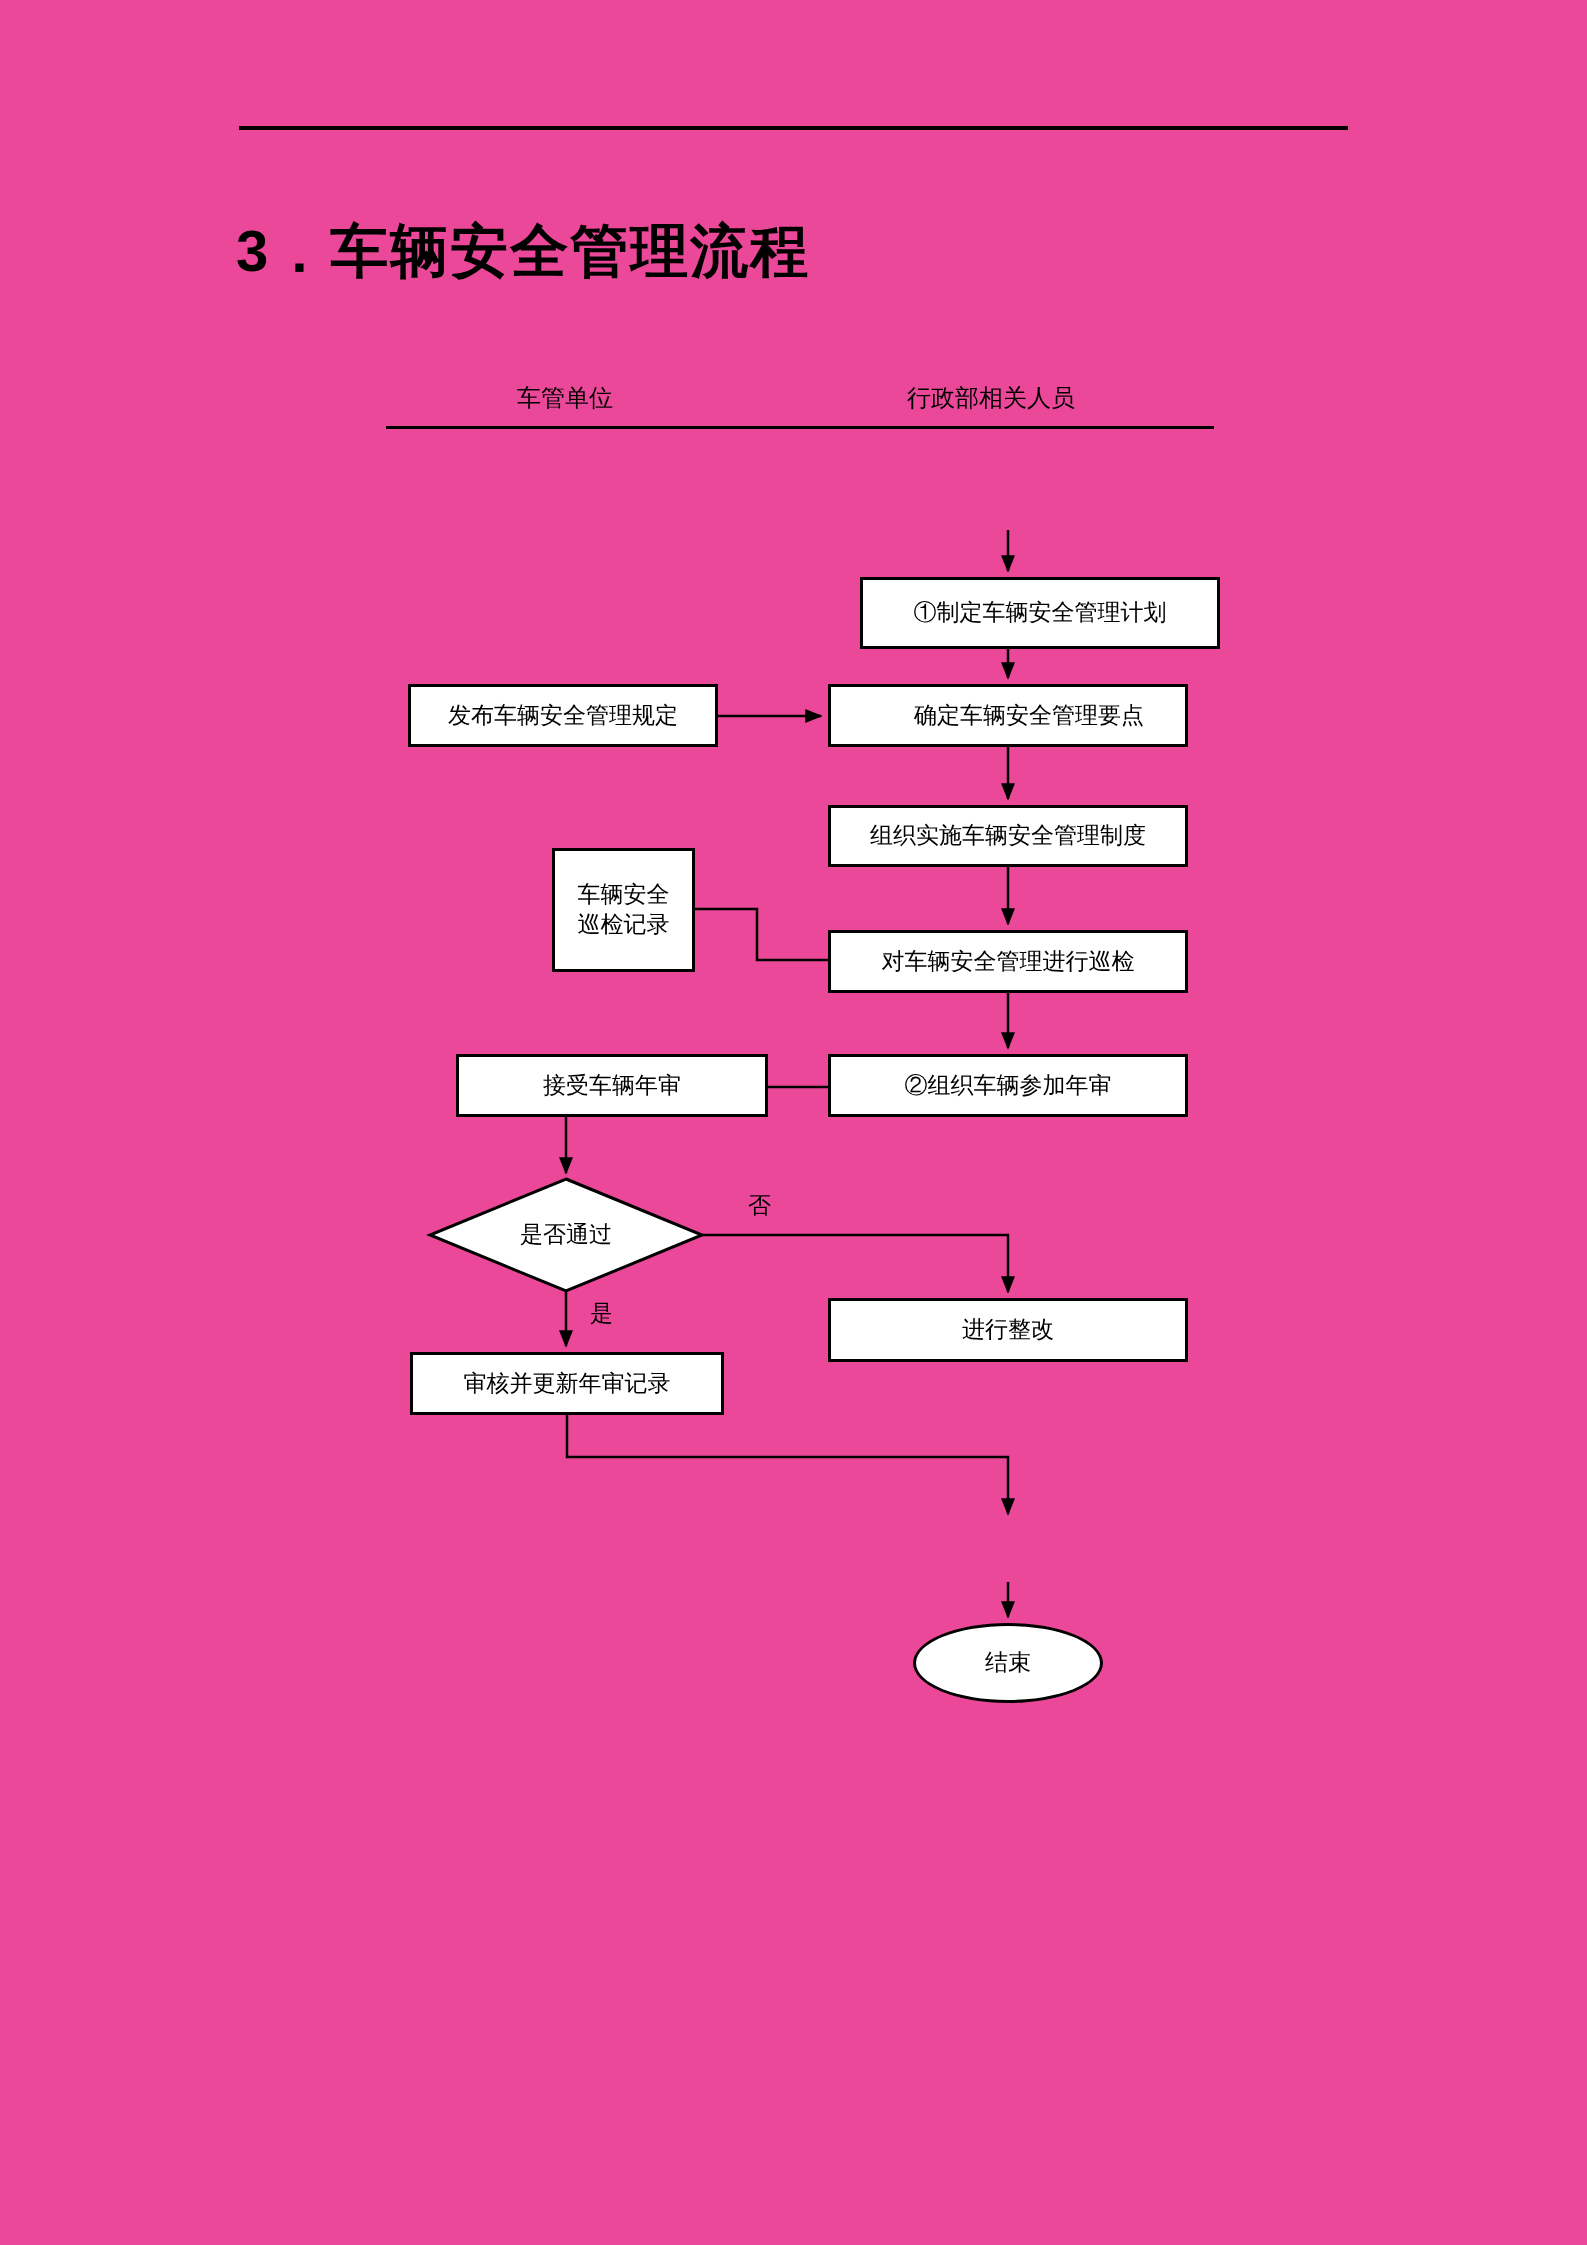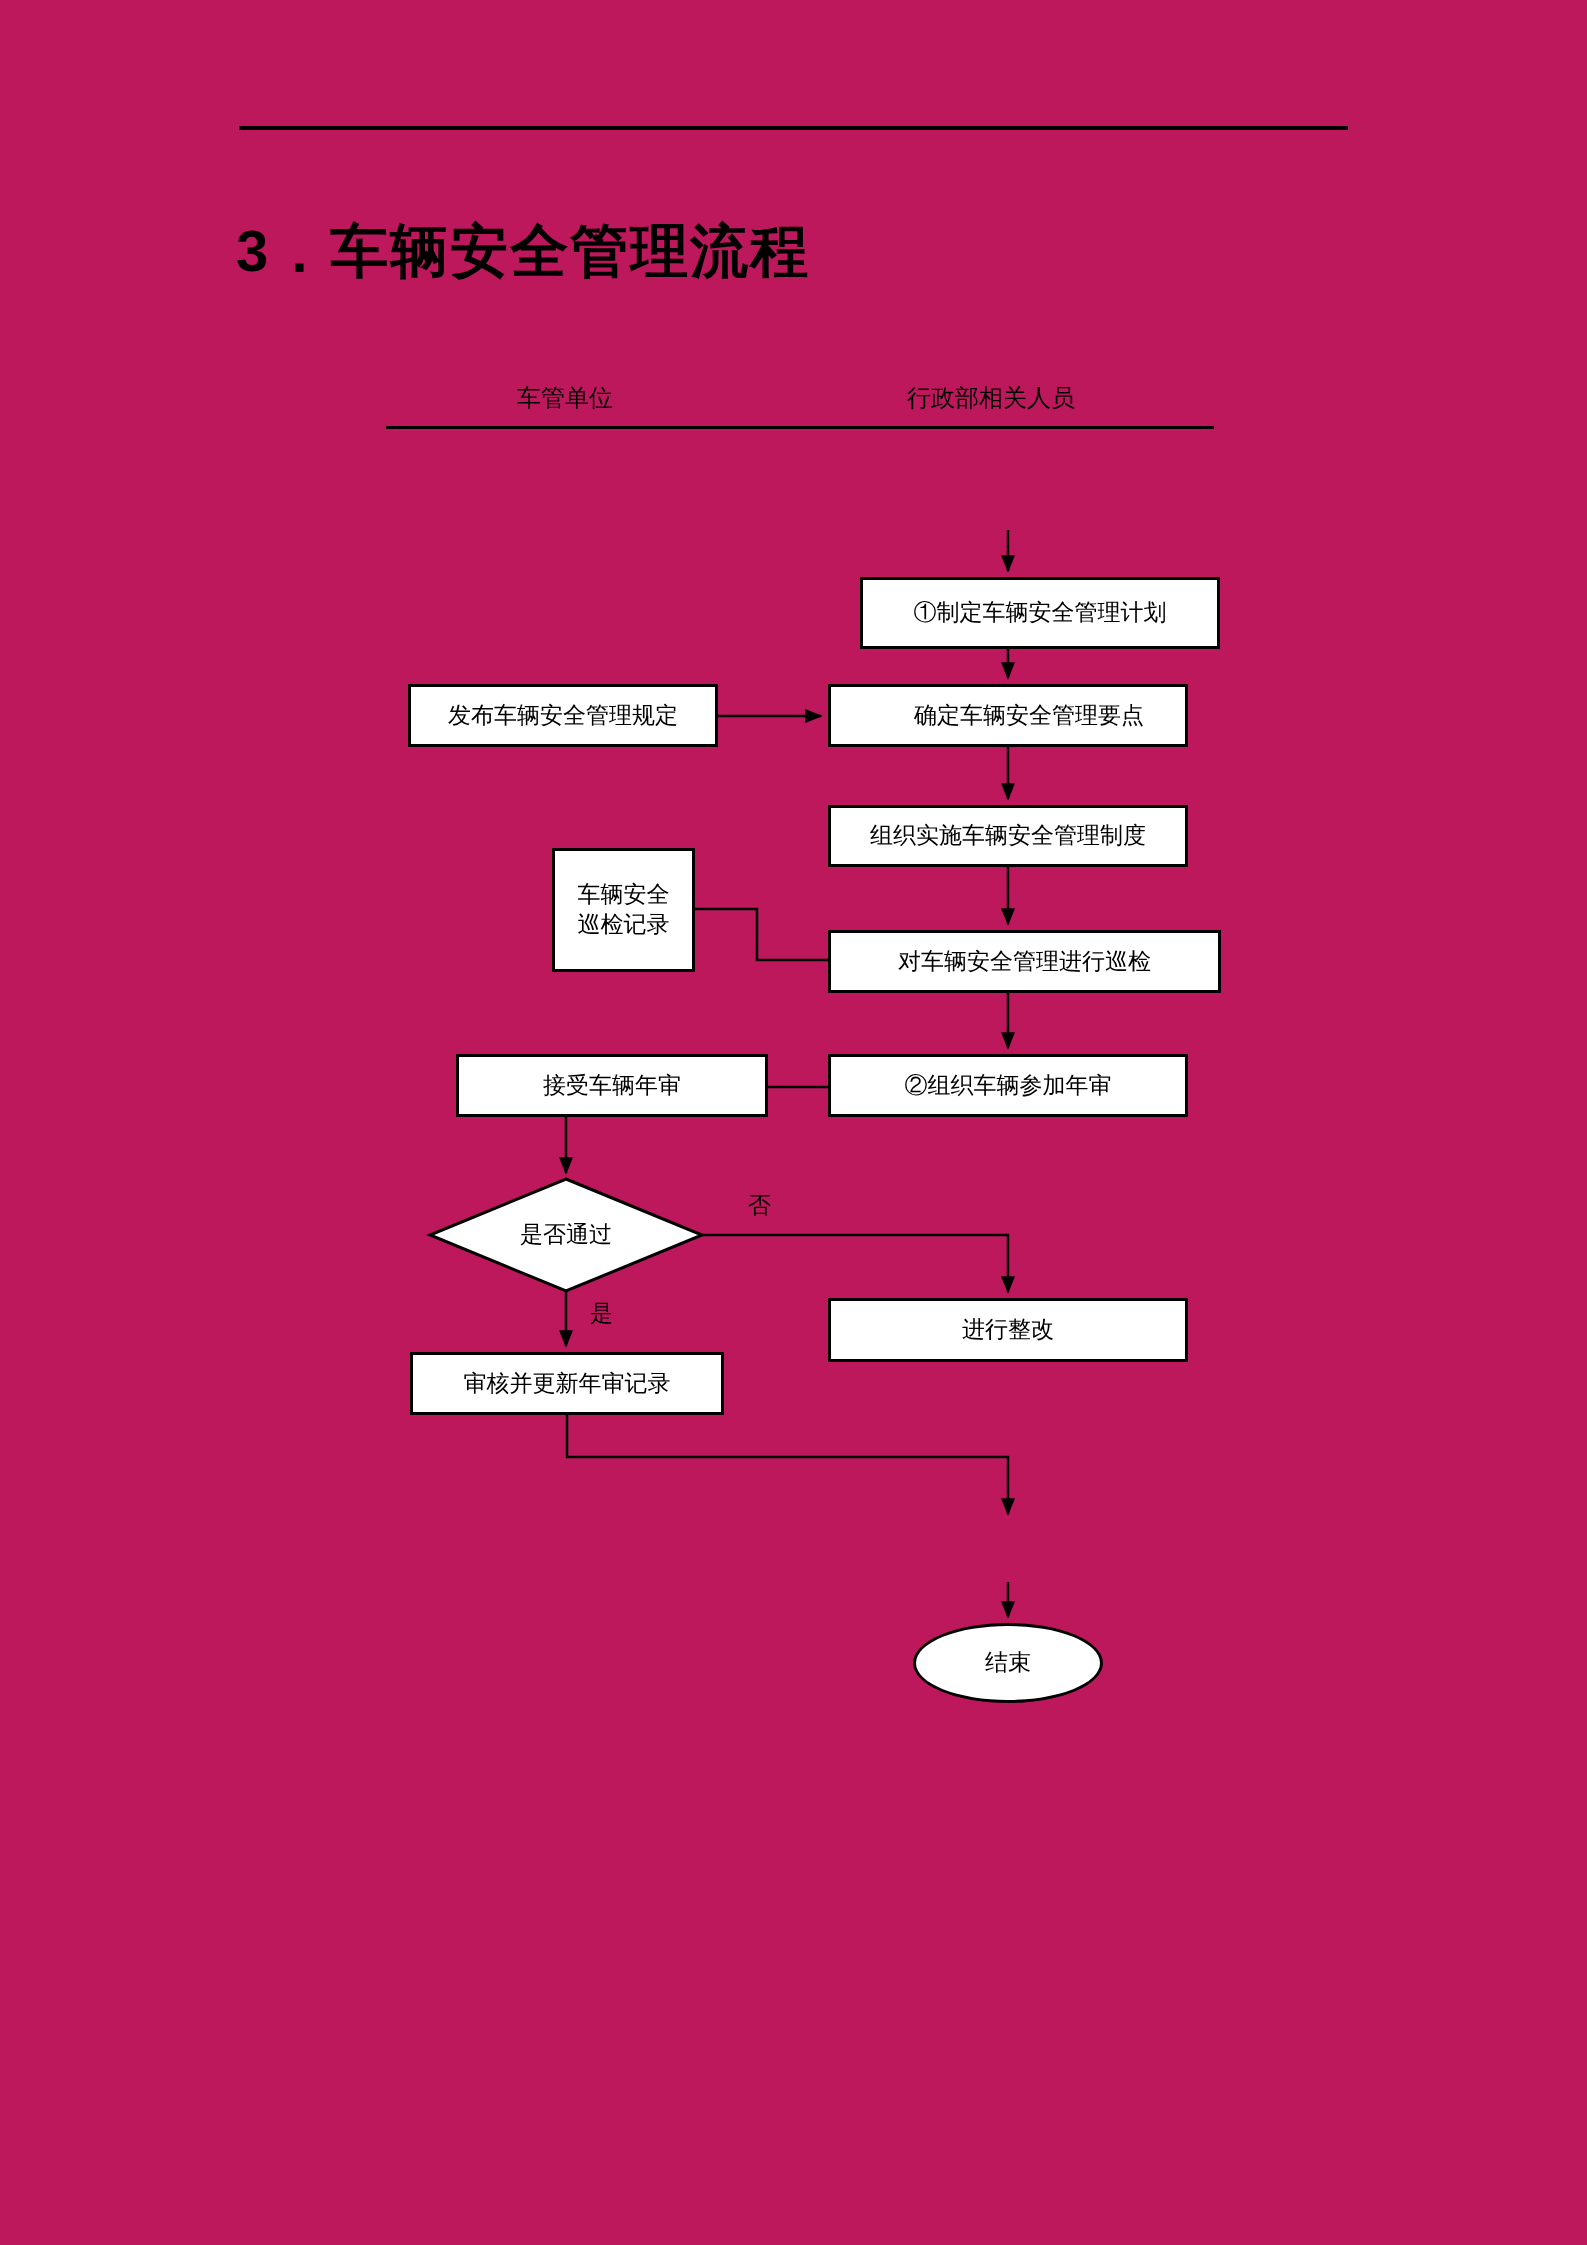--- a/index.html
+++ b/index.html
@@ -1,19 +1,19 @@
 <!DOCTYPE html>
 <html><head>
 <meta charset="utf-8">
 <style>
   html,body{margin:0;padding:0;background:#fff;}
   .page{
     position:relative;
     width:1587px;height:2245px;
-    background:#be185d;
+    background:#ec4899;
     font-family:"Liberation Sans",sans-serif;
     color:#000;
     overflow:hidden;
   }
   .top-rule{
     position:absolute;left:239px;top:126px;width:1109px;height:4px;background:#000;
   }
   .title{
     position:absolute;left:236px;top:216px;margin:0;
     font-size:58px;font-weight:700;letter-spacing:2px;line-height:1.2;
@@ -38,21 +38,21 @@
     font-size:23px;line-height:1.3;text-align:center;
   }
   .oval{border-radius:50%;}
   .no-border{border:none;background:transparent;}
   #node-start{left:910px;top:434px;width:196px;height:96px;}
   #node-plan{left:828px;top:577px;width:360px;height:72px;margin-left:32px;}
   #node-publish{left:408px;top:684px;width:310px;height:63px;}
   #node-points{left:828px;top:684px;width:360px;height:63px;padding-left:42px;}
   #node-implement{left:828px;top:805px;width:360px;height:62px;}
   #node-patrol-record{left:552px;top:848px;width:143px;height:124px;flex-direction:column;gap:0;align-items:center;}
-  #node-patrol{left:828px;top:930px;width:393px;height:63px;}
+  #node-patrol{left:828px;top:930px;width:360px;height:63px;}
   #node-annual{left:828px;top:1054px;width:360px;height:63px;}
   #node-accept{left:408px;top:1054px;width:312px;height:63px;margin-left:48px;}
   #node-decision{left:430px;top:1179px;width:272px;height:112px;}
   #node-rectify{left:828px;top:1298px;width:360px;height:64px;}
   #node-review{left:410px;top:1352px;width:314px;height:63px;}
   #node-archive{left:828px;top:1520px;width:360px;height:62px;}
   #node-end{left:913px;top:1623px;width:190px;height:80px;}
   .flow-label{
     position:absolute;font-size:23px;line-height:1;white-space:nowrap;
   }

